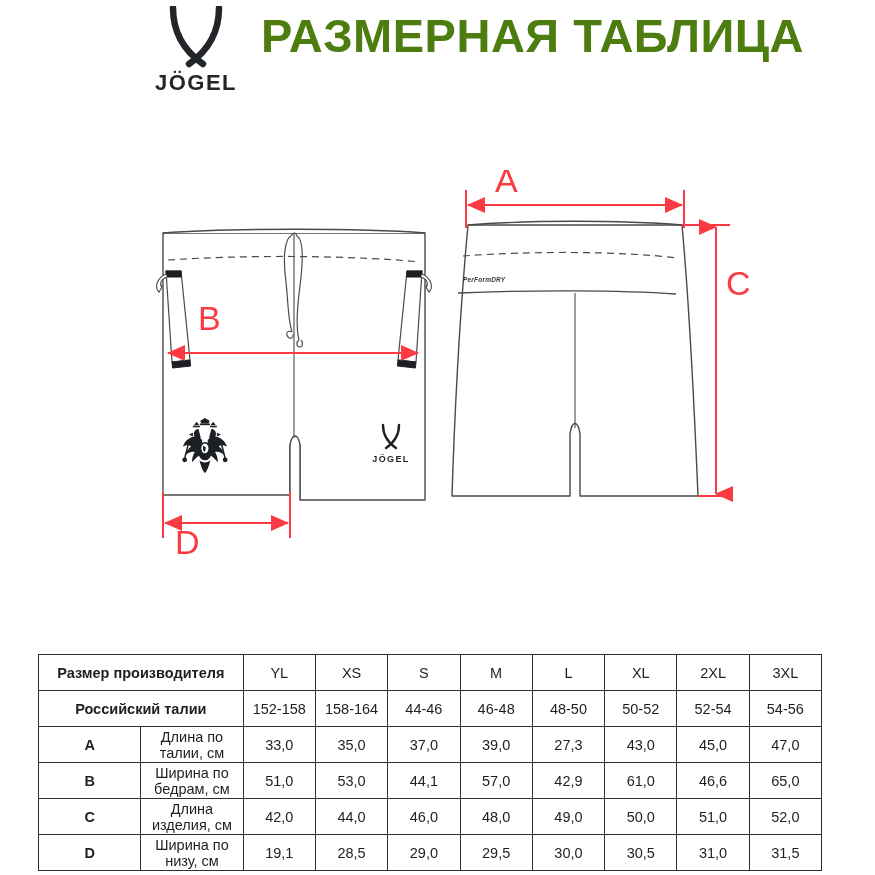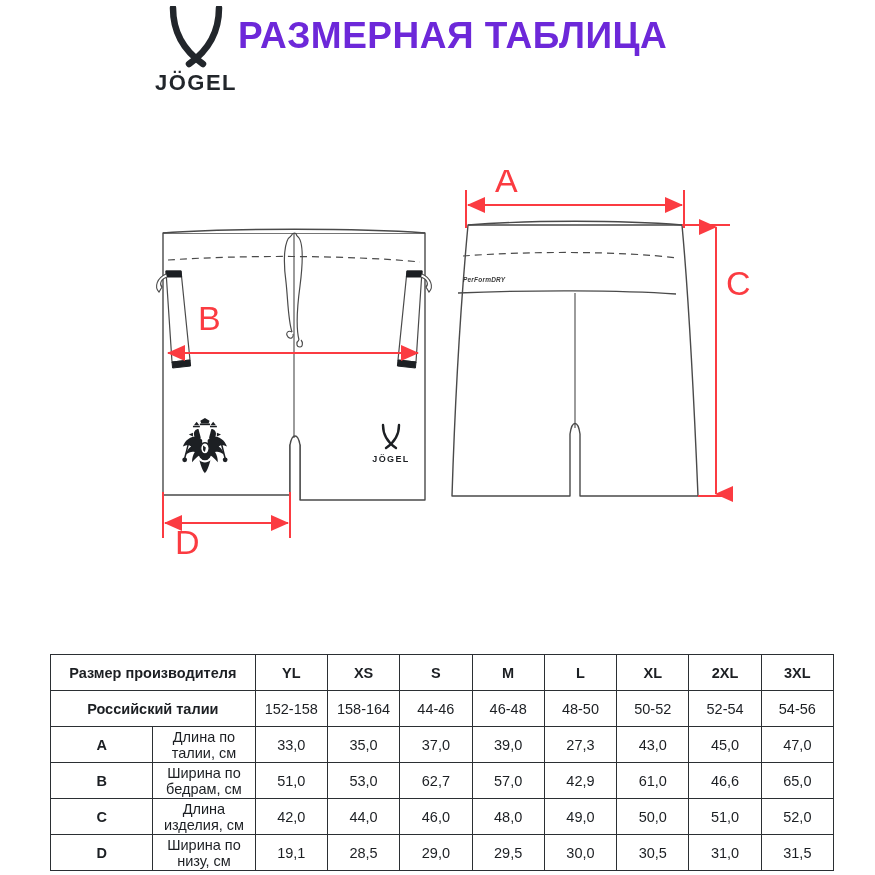--- a/index.html
+++ b/index.html
@@ -26,26 +26,26 @@
   }
   #brand-logo {
     position: absolute;
     left: 147px;
     top: 6px;
     width: 100px;
     height: 92px;
   }
   #page-title {
     position: absolute;
-    left: 238px;
+    left: 261px;
     top: 8px;
-    font-size: 37px;
+    font-size: 47px;
     font-weight: bold;
     letter-spacing: 0.5px;
-    color: #6d28d9;
+    color: #4d7c0f;
     white-space: nowrap;
     line-height: 56px;
   }
 
   
   #illustration {
     position: absolute;
     left: 0;
     top: 170px;
     width: 875px;
@@ -72,21 +72,21 @@
     font-family: "Liberation Sans", sans-serif;
     font-size: 9px;
     font-weight: bold;
     fill: #1c1f23;
     letter-spacing: 1.4px;
   }
 
   
   #size-table-wrap {
     position: absolute;
-    left: 50px;
+    left: 38px;
     top: 654px;
     width: 784px;
   }
   table.size-table {
     border-collapse: collapse;
     width: 784px;
     table-layout: fixed;
   }
   table.size-table td {
     border: 1px solid #2b2f33;
@@ -108,21 +108,20 @@
     padding-left: 10px;
     font-size: 14.5px;
   }
   td.head-label {
     font-weight: bold;
     font-size: 15.5px;
     text-align: center;
   }
   td.size-col {
     width: 71.3px;
-    font-weight: bold;
   }
   td.val {
     font-size: 14.5px;
   }
 </style>
 </head>
 <body>
 
 <div id="header">
 
@@ -334,21 +333,21 @@
         <td class="val">43,0</td>
         <td class="val">45,0</td>
         <td class="val">47,0</td>
       </tr>
 
       <tr>
         <td class="letter-cell">B</td>
         <td class="desc-cell">Ширина по бедрам, см</td>
         <td class="val">51,0</td>
         <td class="val">53,0</td>
-        <td class="val">62,7</td>
+        <td class="val">44,1</td>
         <td class="val">57,0</td>
         <td class="val">42,9</td>
         <td class="val">61,0</td>
         <td class="val">46,6</td>
         <td class="val">65,0</td>
       </tr>
 
       <tr>
         <td class="letter-cell">C</td>
         <td class="desc-cell">Длина изделия, см</td>

